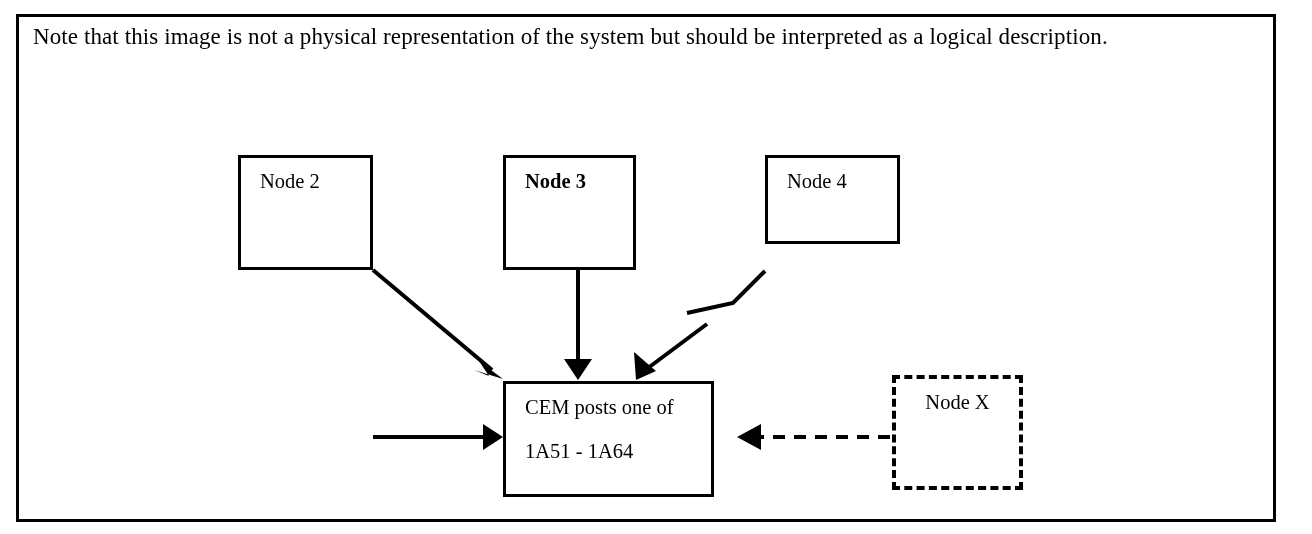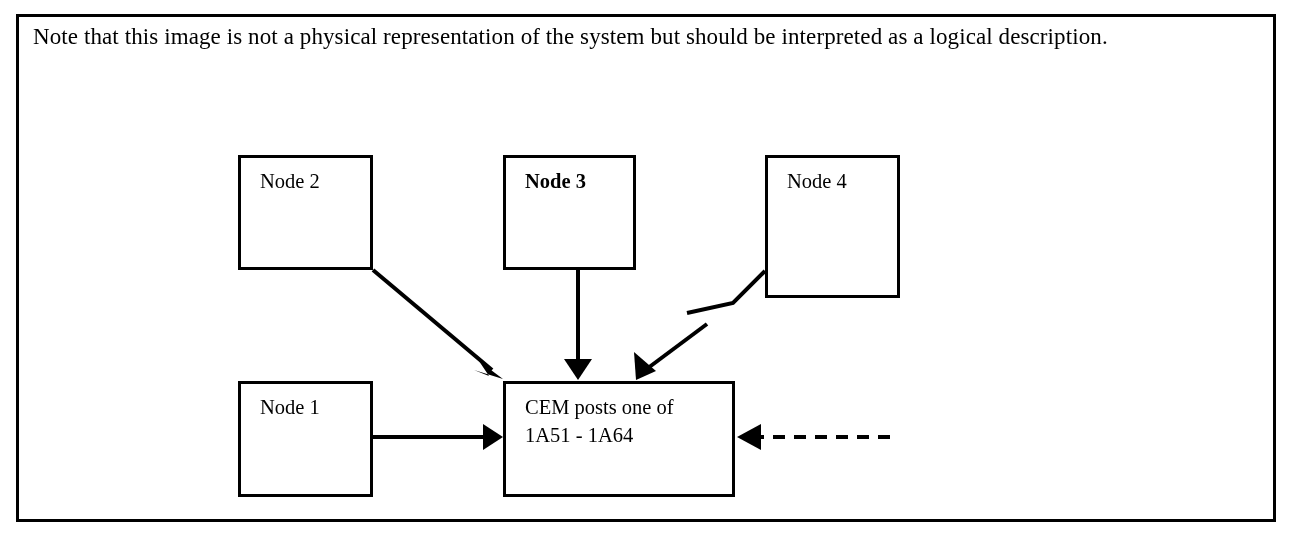--- a/index.html
+++ b/index.html
@@ -81,41 +81,41 @@
 </style>
 </head>
 <body>
 
 <div id="canvas">
 
   <div id="outer-frame"></div>
 
   <div id="note-text">Note that this image is not a physical representation of the system but should be interpreted as a logical description.</div>
 
-  <div class="node-box" id="box-node-1" style="left:238px; top:381px; width:135px; height:116px;">
-    <span class="node-label tl">Node 1</span>
-  </div>
 
   <div class="node-box" id="box-node-2" style="left:238px; top:155px; width:135px; height:115px;">
     <span class="node-label tl">Node 2</span>
   </div>
 
   <div class="node-box" id="box-node-3" style="left:503px; top:155px; width:133px; height:115px;font-weight:bold;">
     <span class="node-label tl">Node 3</span>
   </div>
 
-  <div class="node-box" id="box-node-4" style="left:765px; top:155px; width:135px; height:143px;">
+  <div class="node-box" id="box-node-4" style="left:765px; top:155px; width:135px; height:89px;">
     <span class="node-label tl">Node 4</span>
   </div>
 
-  <div class="node-box" id="box-cem" style="left:503px; top:381px; width:232px; height:116px;">
+  <div class="node-box" id="box-cem" style="left:503px; top:381px; width:211px; height:116px;">
     <span class="node-label tl">CEM posts one of</span>
-    <span class="node-label tl" style="top:38px;text-align:right;">1A51 - 1A64</span>
+    <span class="node-label tl" style="top:54px;text-align:right;">1A51 - 1A64</span>
   </div>
 
+  <div class="node-box dashed" id="box-node-x" style="left:892px; top:375px; width:131px; height:115px;">
+    <span class="node-label center-top">Node X</span>
+  </div>
 
   <svg id="connectors" viewBox="0 0 1312 534">
 
     <g>
       <line x1="373" y1="270" x2="492" y2="370" stroke="#000" stroke-width="4" stroke-linecap="butt"></line>
       <polygon points="503,379 479,361 489,376 474,370" fill="#000"></polygon>
     </g>
 
     <g>
       <line x1="578" y1="270" x2="578" y2="364" stroke="#000" stroke-width="4" stroke-linecap="butt"></line>

